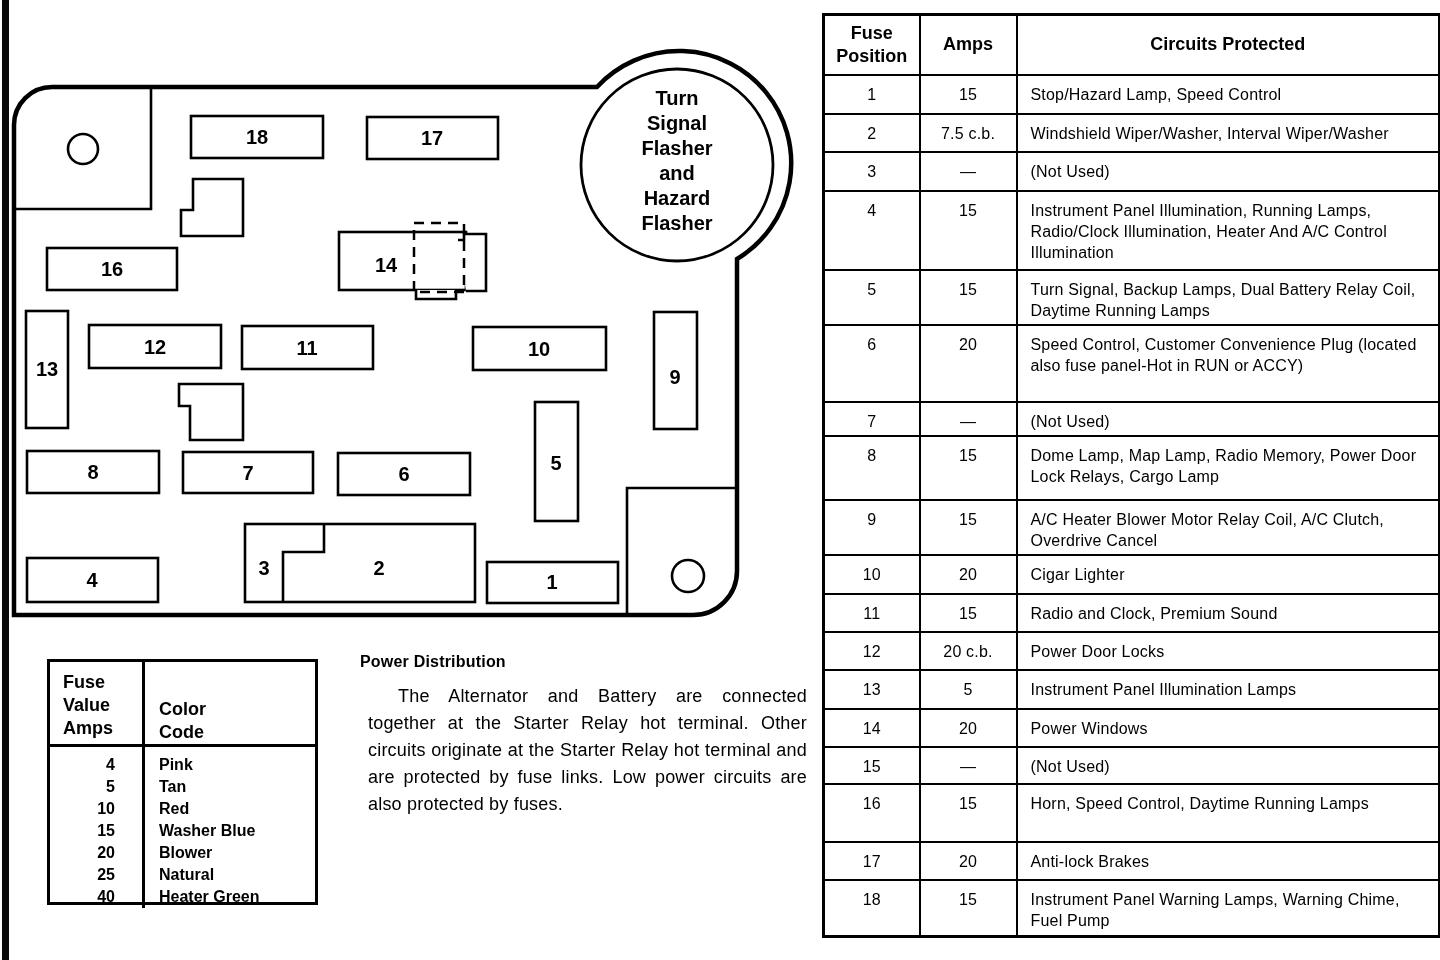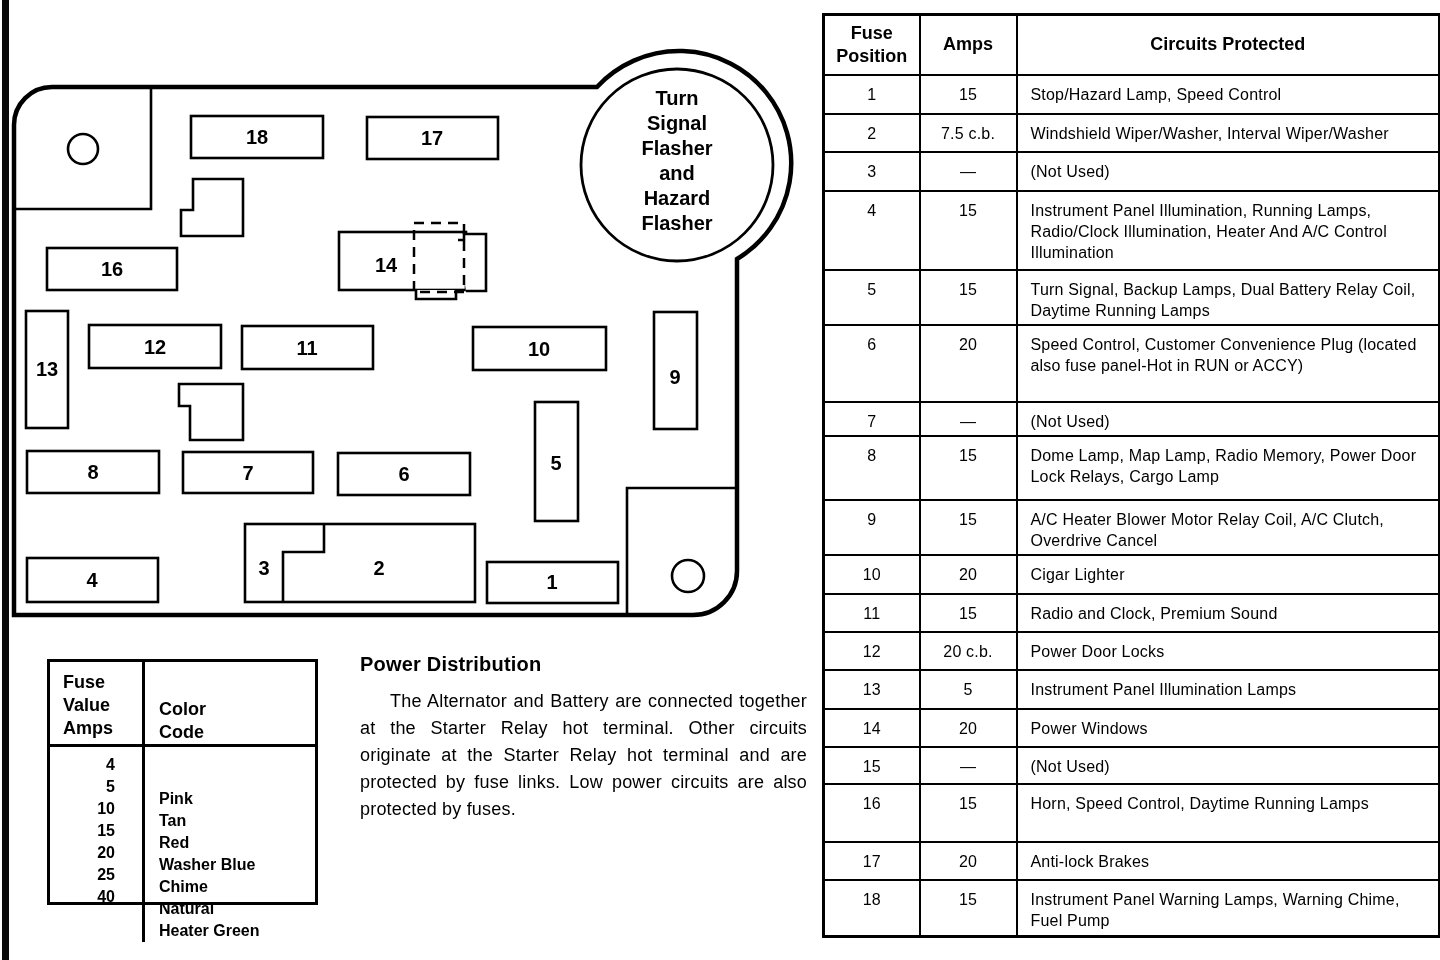--- a/index.html
+++ b/index.html
@@ -19,28 +19,28 @@
     position:absolute;left:47px;top:659px;width:271px;height:246px;
     border:3px solid #000;box-sizing:border-box;display:flex;flex-direction:column;
   }
   .fv-header{display:flex;border-bottom:3px solid #000;height:89px;box-sizing:border-box;}
   .fv-body{display:flex;flex:1;}
   .fv-col1{width:95px;border-right:3px solid #000;box-sizing:border-box;}
   .fv-col2{flex:1;}
   .fv-header .fv-col1{padding:9px 0 0 13px;font-size:18px;font-weight:700;line-height:23px;white-space:pre-line;}
   .fv-header .fv-col2{padding:36px 0 0 14px;font-size:18px;font-weight:700;line-height:23px;white-space:pre-line;}
   .fv-body .fv-col1{padding-top:7px;}
-  .fv-body .fv-col2{padding-top:7px;margin-top:34px;}
+  .fv-body .fv-col2{padding-top:7px;}
   .fv-amp{font-size:16px;font-weight:700;line-height:22px;text-align:right;padding-right:27px;}
   .fv-color{font-size:16px;font-weight:700;line-height:22px;padding-left:14px;}
 
   
   .power{position:absolute;left:360px;top:653px;width:447px;}
-  .power h3{margin:0 0 12px 0;font-size:20px;font-weight:700;letter-spacing:.2px;}
-  .power p{margin:0 0 16px 0;font-size:18px;line-height:27px;text-align:justify;text-indent:30px;letter-spacing:.2px;}
+  .power h3{margin:0 0 12px 0;font-size:16px;font-weight:700;letter-spacing:.2px;}
+  .power p{margin:0 0 16px 8px;font-size:18px;line-height:27px;text-align:justify;text-indent:30px;letter-spacing:.2px;}
 
   
   .fp-table{
     position:absolute;left:822px;top:13px;width:616px;
     border-collapse:collapse;table-layout:fixed;
   }
   .fp-table col.c1{width:96px;}
   .fp-table col.c2{width:97px;}
   .fp-table col.c3{width:423px;}
   .fp-table th,.fp-table td{
@@ -149,21 +149,21 @@
         <div class="fv-amp">15</div>
         <div class="fv-amp">20</div>
         <div class="fv-amp">25</div>
         <div class="fv-amp">40</div>
       </div>
     <div class="fv-col2" id="fv-color-col">
         <div class="fv-color">Pink</div>
         <div class="fv-color">Tan</div>
         <div class="fv-color">Red</div>
         <div class="fv-color">Washer Blue</div>
-        <div class="fv-color">Chime</div>
+        <div class="fv-color">Blower</div>
         <div class="fv-color">Natural</div>
         <div class="fv-color">Heater Green</div>
       </div>
   </div>
 </div>
 
 <div class="power">
   <h3>Power Distribution</h3>
   <p>The Alternator and Battery are connected together at the Starter Relay hot terminal. Other circuits originate at the Starter Relay hot terminal and are protected by fuse links. Low power circuits are also protected by fuses.</p>
 </div>

